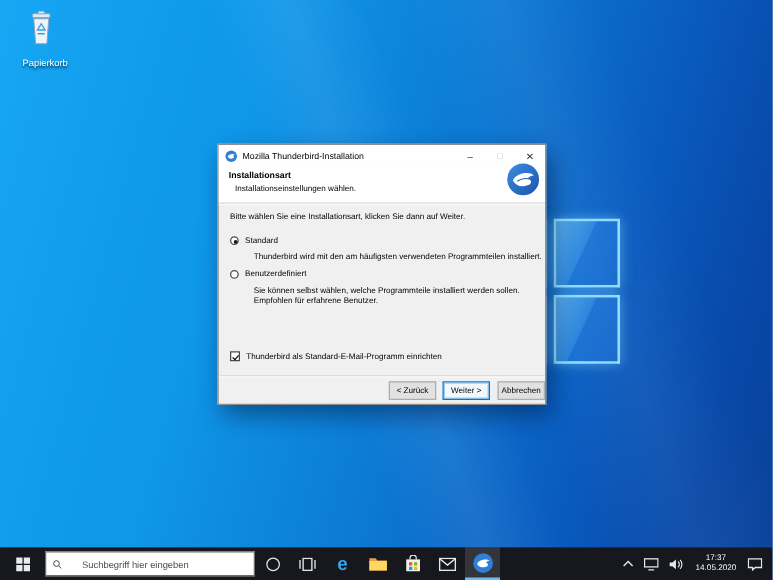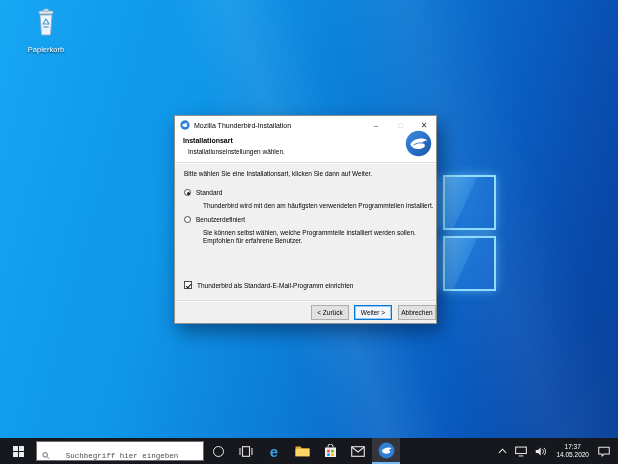--- a/index.html
+++ b/index.html
@@ -17,21 +17,21 @@
       linear-gradient(70deg, transparent 62%, rgba(255,255,255,0.05) 72%, transparent 82%); }
   .pane { position:absolute; width:53px; height:55px;
     border:2px solid rgba(150,225,255,0.95);
     background:linear-gradient(115deg, rgba(130,210,255,0.60) 0%,
       rgba(80,175,250,0.45) 44%, rgba(55,150,245,0.32) 45%, rgba(45,135,238,0.28) 100%);
     box-shadow:0 0 9px rgba(120,210,255,0.55); }
   .pane1 { left:384px; top:175px; } .pane2 { left:443px; top:175px; }
   .pane3 { left:384px; top:236px; } .pane4 { left:443px; top:236px; }
 
   
-  .desk-icon { position:absolute; left:18px; top:8px; width:56px; text-align:center; cursor:default; }
+  .desk-icon { position:absolute; left:18px; top:8px; width:56px; cursor:default; }
   .desk-icon .lbl { margin-top:1px; font-size:7.5px; color:#fff;
     text-shadow:0 1px 2px rgba(0,0,0,0.75); }
 
   
   .dialog { position:absolute; left:174px; top:115px; width:263px; height:209px;
     background:#f0f0f0; border:1px solid #8f8f8f;
     box-shadow:4px 8px 18px rgba(0,10,40,0.45); z-index:5; font-size:6.5px; color:#000; }
   .titlebar { position:absolute; top:0; left:0; right:0; height:18px; background:#fff;
     display:flex; align-items:center; padding-left:5px; }
   .titlebar .t-title { font-size:7px; margin-left:4px; }
@@ -67,21 +67,21 @@
     border:1px solid #0078d7; box-shadow:inset 0 0 0 1px #9cc9ef; }
   .btn-cancel { left:223px; }
 
   
   .taskbar { position:absolute; left:0; right:0; bottom:0; height:26px; background:#16181d;
     display:flex; align-items:center; z-index:20; }
   .start { width:36px; height:26px; display:flex; align-items:center; justify-content:center; }
   .flag { display:grid; grid-template-columns:5px 5px; grid-template-rows:5px 5px; gap:1px; }
   .flag div { background:#e8ecef; }
   .searchbox { width:168px; height:20px; background:#fff; border:1px solid #6d6d6d;
-    display:flex; align-items:flex-end; gap:16px; padding:0 5px;font-family:Liberation Mono, monospace; }
+    display:flex; align-items:center; gap:16px; padding:0 5px; }
   .search-input { border:none; outline:none; background:transparent; width:100%;
     font-size:7.5px; color:#333; font-family:inherit; }
   .search-input::placeholder { color:#4d4d4d; opacity:1; }
   .ticon { width:28px; height:26px; display:flex; align-items:center; justify-content:center;
     position:relative; }
   .ticon.active { background:rgba(255,255,255,0.13); border-bottom:2px solid #76b9f0; }
   .edge-e { font-size:15px; font-weight:bold; color:#35a4e8; line-height:1; }
   .cortana-ring { width:11px; height:11px; border:1.5px solid #e8e8e8; border-radius:50%; }
   .tray { margin-left:auto; display:flex; align-items:center; height:100%; padding-right:4px; }
   .tray-item { height:26px; display:flex; align-items:center; justify-content:center;

